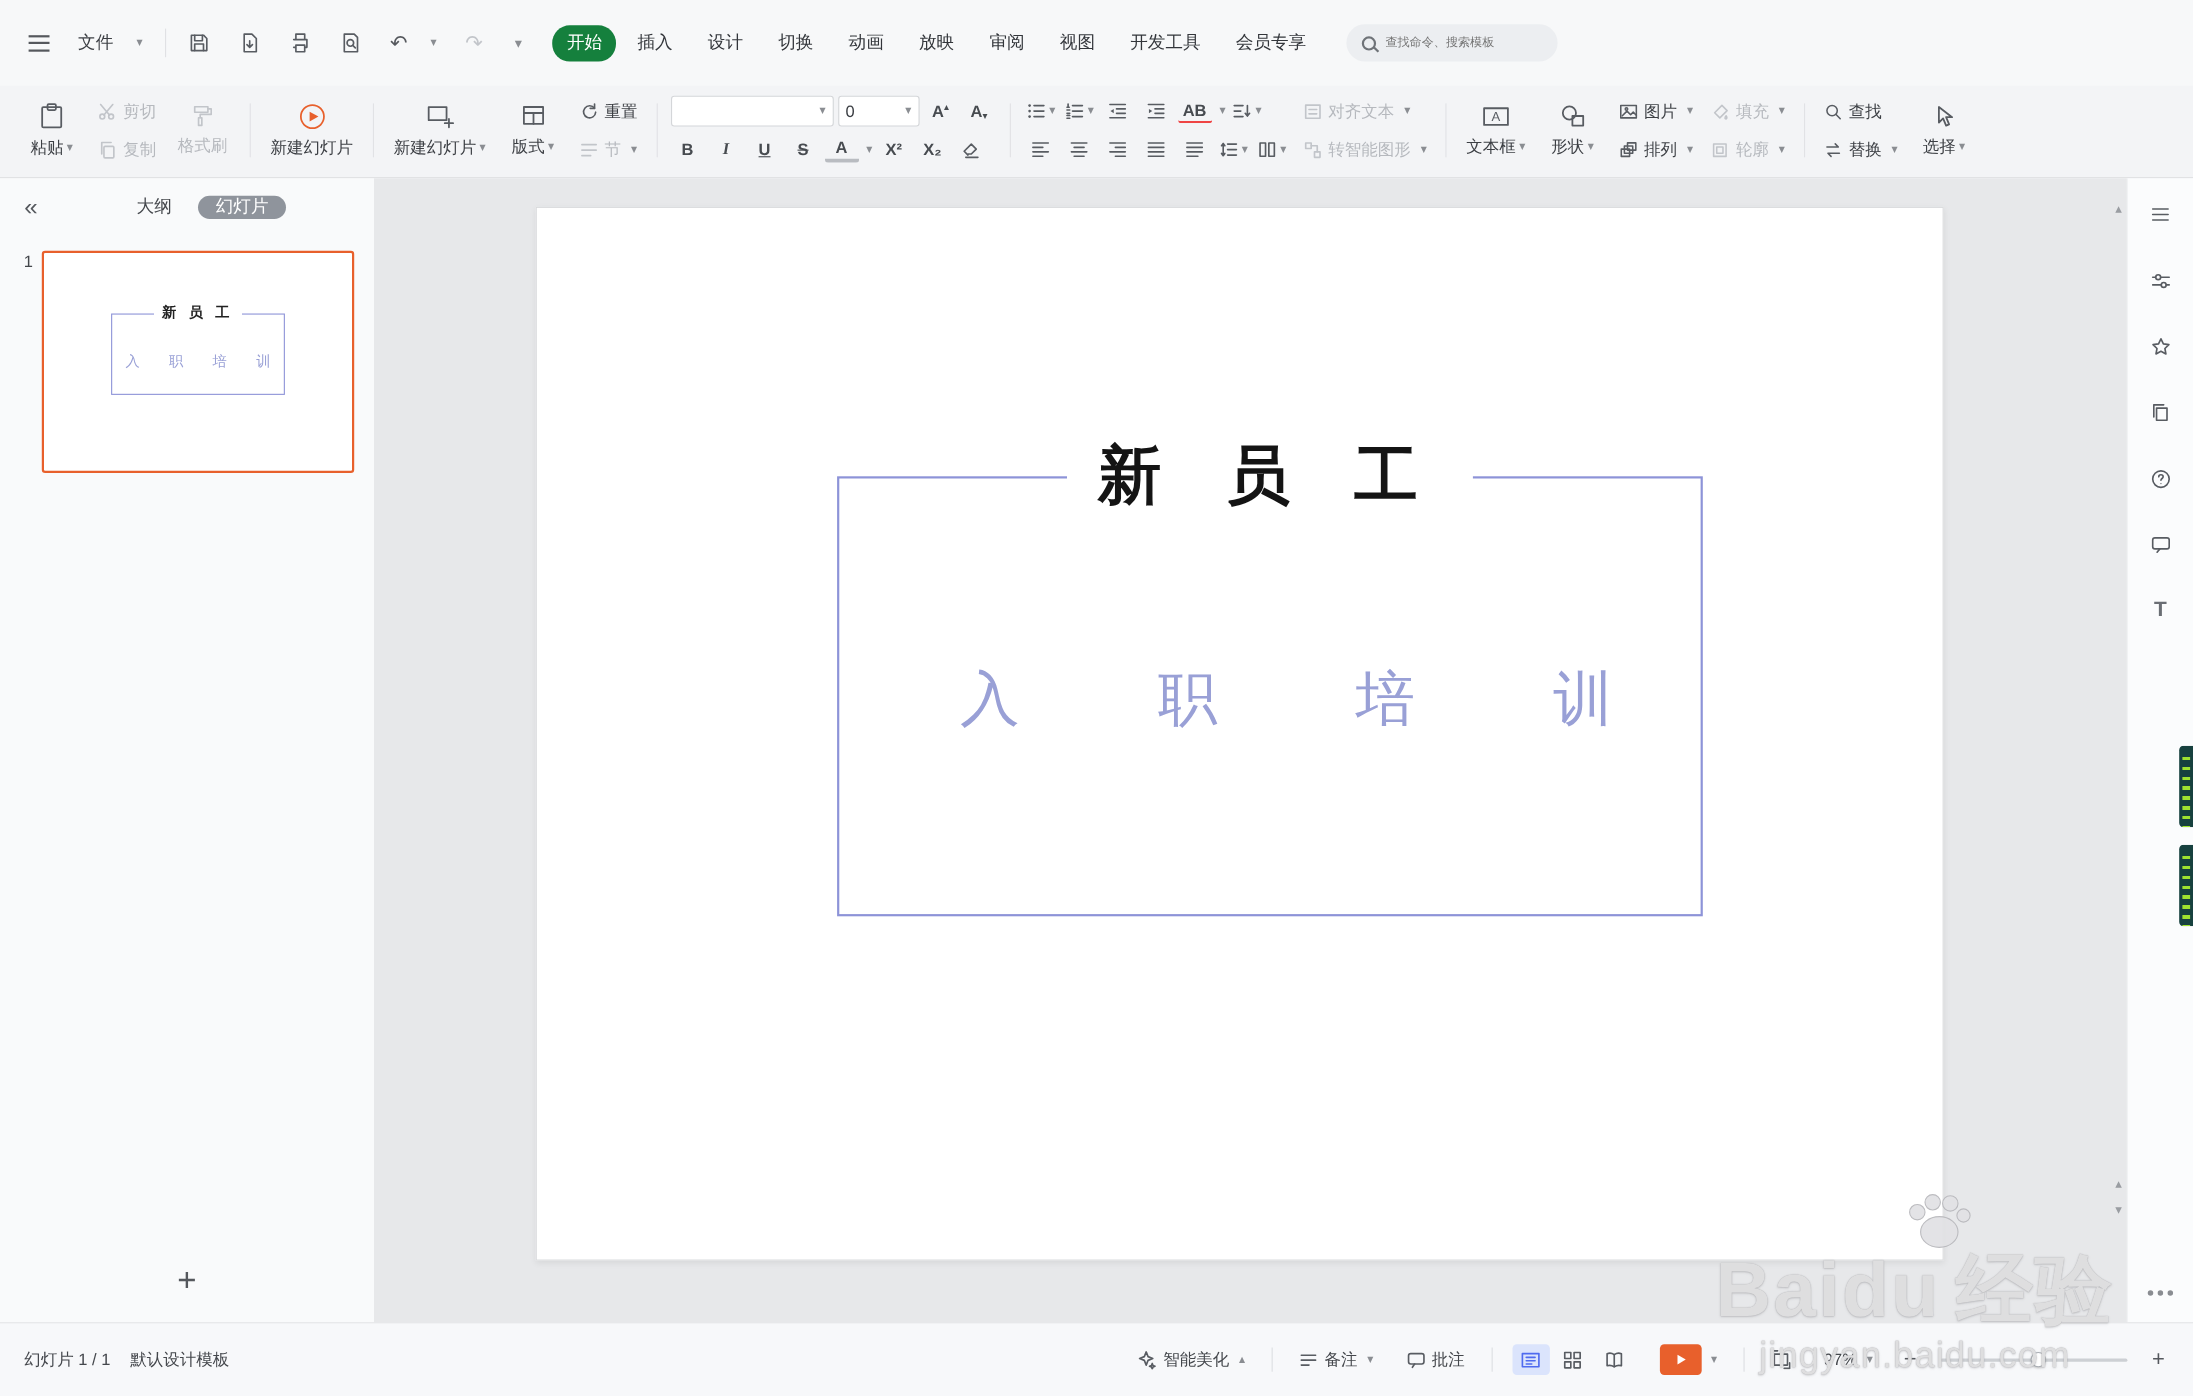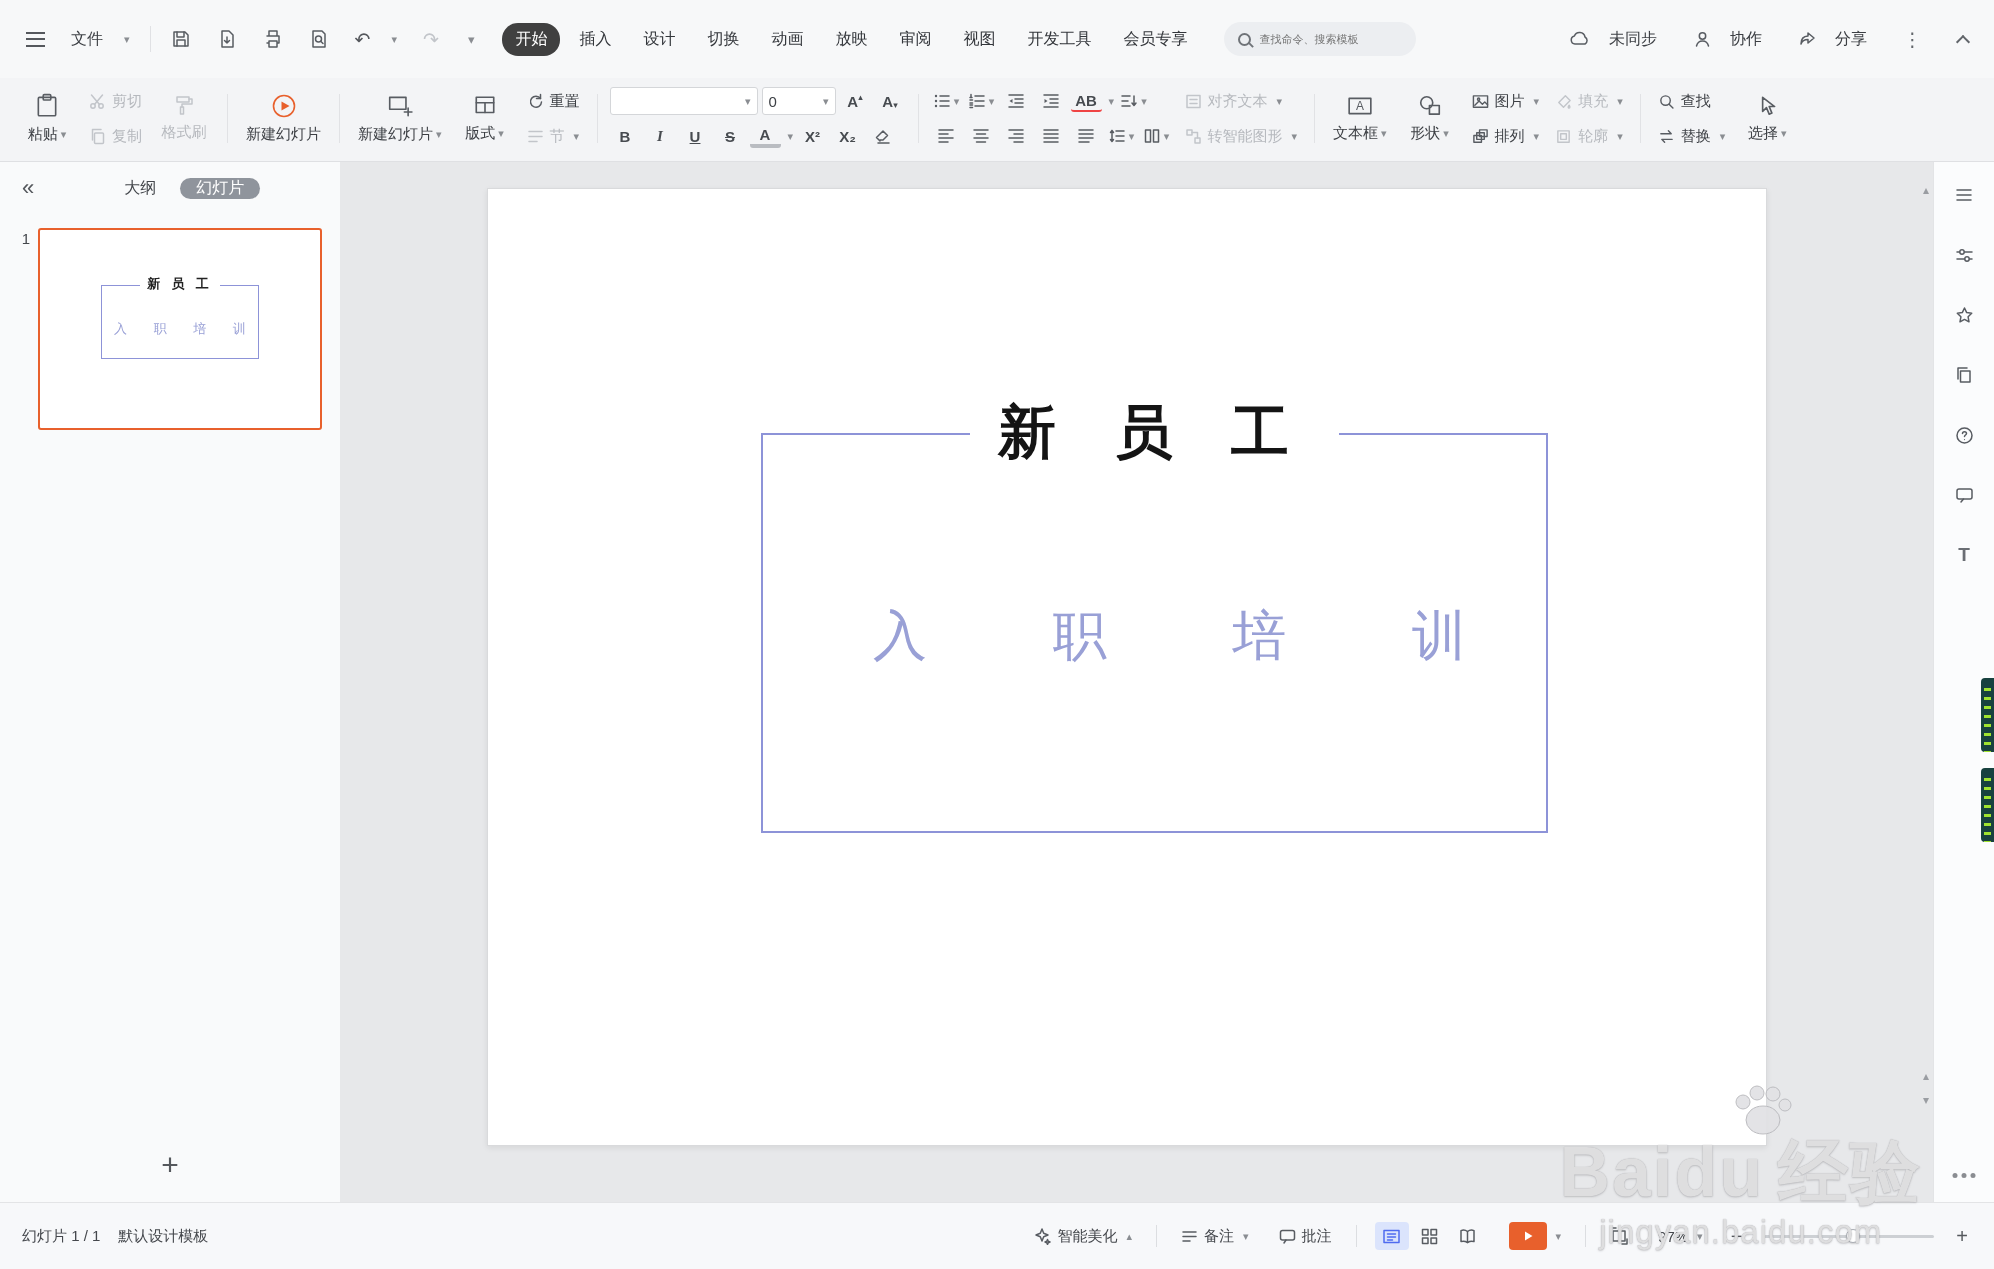--- a/index.html
+++ b/index.html
@@ -13,21 +13,21 @@
 .dd{font-size:11px;color:#8a8d92;margin-left:3px;line-height:1}
 .dim-t{color:#b6b9be!important}.dim-t .ic{stroke:#c2c5ca}
 
 .menubar{height:78px;flex:0 0 auto;display:flex;align-items:center;padding:0 20px;gap:14px;background:#f7f8f9}
 .mbtn{display:flex;align-items:center;gap:18px;padding:6px;border-radius:4px;font-size:16px;color:#3c3f44}
 .burger{width:19px;height:15px;border-top:2px solid #55585d;border-bottom:2px solid #55585d;position:relative}
 .burger::after{content:"";position:absolute;left:0;top:4.5px;width:19px;height:2px;background:#55585d}
 .vsep{width:1px;height:26px;background:#e0e1e4}
 .tabs{display:flex;align-items:center;gap:6px;margin-left:8px}
 .tab{padding:6px 13px;font-size:16px;border-radius:16px;color:#33363b}
-.tab.active{background:#404040;color:#fff}
+.tab.active{background:#15803d;color:#fff}
 .searchbox{display:flex;align-items:center;gap:8px;background:#eceef1;border-radius:17px;height:34px;padding:0 14px;width:192px;margin-left:10px}
 .searchbox input{border:none;background:transparent;outline:none;font-size:11px;color:#6f7378;width:140px;font-family:inherit}
 .mag{width:13px;height:13px;border:2px solid #6f7378;border-radius:50%;position:relative;flex:0 0 auto}
 .mag::after{content:"";position:absolute;width:6px;height:2px;background:#6f7378;transform:rotate(45deg);right:-5px;bottom:-2px}
 .mb-right{margin-left:auto;display:flex;align-items:center;gap:24px}
 .chev-up{width:10px;height:10px;border-left:2px solid #62666b;border-top:2px solid #62666b;transform:rotate(45deg);margin-top:5px}
 .dots-v{font-size:19px;color:#62666b;letter-spacing:0}
 
 .ribbon{height:84px;flex:0 0 auto;background:#f3f4f6;border-bottom:1px solid #dfe0e3;display:flex;align-items:stretch;gap:8px;padding:6px 16px 8px}
 .grp{display:flex;align-items:center;gap:6px}
@@ -152,47 +152,20 @@
       <div class="tab">视图</div>
       <div class="tab">开发工具</div>
       <div class="tab">会员专享</div>
     </div>
 
     <div class="searchbox">
       <span class="mag"></span>
       <input type="text" placeholder="查找命令、搜索模板" style="">
     </div>
 
-    <div class="mb-right">
-      <div class="mbtn">
-        <svg class="ic" width="22" height="18" viewBox="0 0 22 18">
-            <path d="M6 14a4 4 0 0 1-.6-7.9A5.5 5.5 0 0 1 16 7a4 4 0 0 1 0 7H6z"></path>
-          </svg>
-        <span>未同步</span>
-      </div>
-      <div class="mbtn">
-        <svg class="ic" width="19" height="19" viewBox="0 0 19 19">
-            <circle cx="9.5" cy="6" r="3.2"></circle>
-            <path d="M3.5 16c.8-3.4 3-5 6-5s5.2 1.6 6 5"></path>
-          </svg>
-        <span>协作</span>
-      </div>
-      <div class="mbtn">
-        <svg class="ic" width="19" height="19" viewBox="0 0 19 19">
-            <path d="M10 3l6 5-6 5V9.5C6 9.5 4 11 3 14c0-5 2.5-7.8 7-8V3z"></path>
-          </svg>
-        <span>分享</span>
-      </div>
-      <div class="mbtn">
-          <span class="dots-v">⋮</span>
-        </div>
-      <div class="mbtn">
-          <span class="chev-up"></span>
-        </div>
-    </div>
   </div>
 
   <div class="ribbon">
     <div class="grp">
       <div class="bb">
         <svg class="ic" width="26" height="26" viewBox="0 0 24 24">
             <rect x="4" y="4" width="16" height="17" rx="1"></rect>
             <rect x="8.5" y="1.5" width="7" height="5" rx="1"></rect>
           </svg>
         <span class="lbl">

